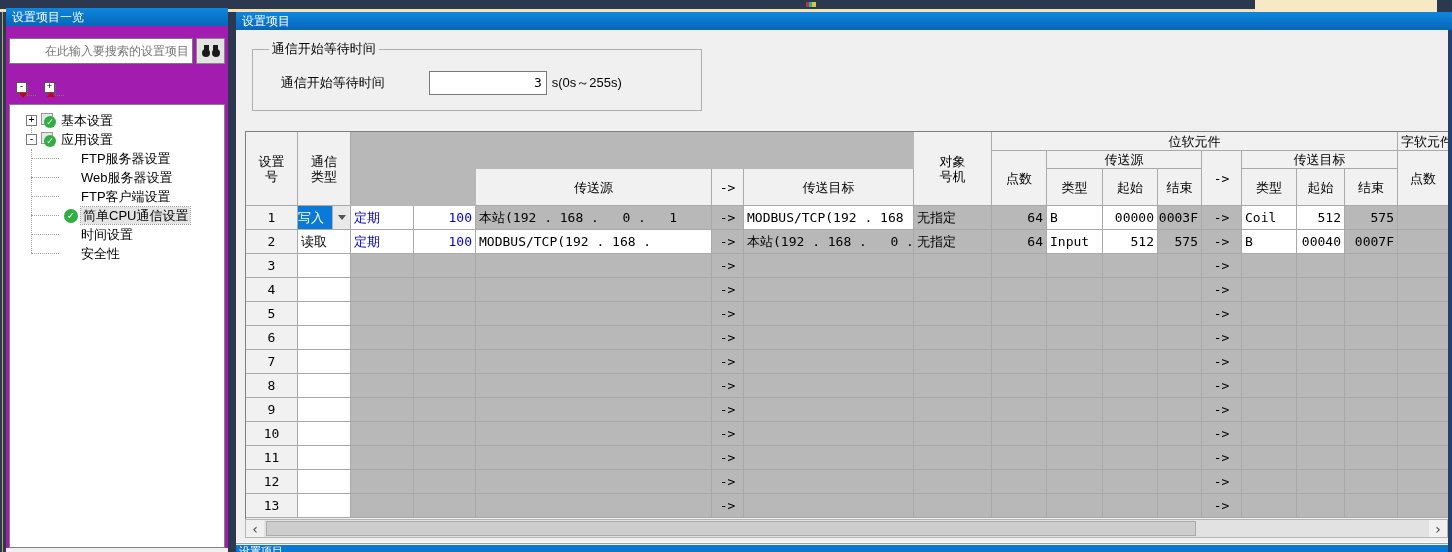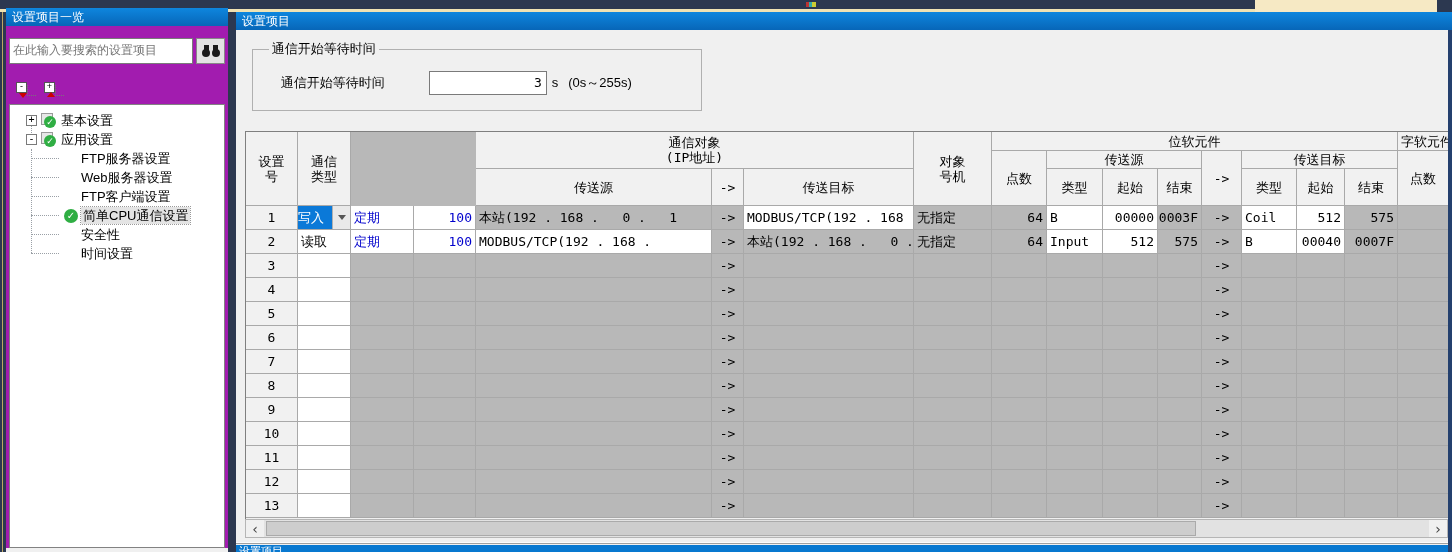--- a/index.html
+++ b/index.html
@@ -16,21 +16,21 @@
        background:linear-gradient(90deg,#2c3850 0 2px,#bfa763 2px 3px,#2c3850 3px 6px);}
   .splitter{position:absolute;left:228px;top:12px;width:8px;height:540px;background:#2c3850;}
   .right-border{position:absolute;left:1448px;top:30px;width:4px;height:522px;background:#24406e;}
   .titlebar{height:18px;background:linear-gradient(#0e86de,#0766b8);color:#fff;
        font-size:12px;line-height:18px;padding-left:6px;box-sizing:border-box;}
   
   #left-panel{position:absolute;left:6px;top:8px;width:222px;height:540px;background:#a21caf;}
   #left-panel .titlebar{width:222px;}
   .search-input{position:absolute;left:3px;top:30px;width:184px;height:26px;box-sizing:border-box;
        border:1px solid #7a7a7a;background:#fff;font-size:12px;color:#8a8a8a;padding:0 3px;
-       font-family:Liberation Mono, monospace;}
+       font-family:Liberation Serif, serif;text-align:right;}
   .search-btn{position:absolute;left:190px;top:30px;width:29px;height:26px;box-sizing:border-box;
        background:#e3e3e3;border:1px solid #888;display:flex;align-items:center;justify-content:center;}
   .binoc{position:relative;width:18px;height:12px;}
   .binoc i{position:absolute;bottom:0;width:8px;height:8px;background:#1a1a1a;border-radius:50%;}
   .binoc i.l{left:0;} .binoc i.r{right:0;}
   .binoc b{position:absolute;top:0;left:2px;width:5px;height:6px;background:#1a1a1a;}
   .binoc b.r2{left:11px;}
   .tree-toolbar{position:absolute;left:10px;top:74px;display:flex;gap:8px;}
   .tt-btn{width:20px;height:16px;position:relative;}
   .tt-box{position:absolute;left:0;top:0;width:9px;height:9px;border:1px solid #555;background:#fff;
@@ -63,21 +63,21 @@
   #right-panel{position:absolute;left:236px;top:12px;width:1216px;height:540px;background:#f0f0f0;overflow:hidden;}
   #right-panel .titlebar{width:1216px;}
   fieldset.wait{position:absolute;left:16px;top:28px;width:428px;height:56px;margin:0;
        border:1px solid #b0b0b0;background:transparent;font-size:13px;}
   fieldset.wait legend{font-size:13px;padding:0 3px;margin-left:6px;}
   .wait-row{display:flex;align-items:center;margin:8px 0 0 18px;}
   .wait-label{width:148px;}
   .wait-input{width:118px;height:24px;box-sizing:border-box;border:1px solid #7a7a7a;background:#fff;
        text-align:right;font-size:13px;padding:0 4px;font-family:"DejaVu Sans Mono",monospace;}
   .wait-unit{margin-left:5px;}
-  .wait-range{margin-left:10px;}
+  .wait-range{margin-left:0;}
   
   #tbl-wrap{position:absolute;left:9px;top:119px;width:1203px;height:388px;overflow:hidden;
        border-top:1px solid #7f7f7f;border-left:1px solid #7f7f7f;}
   #tbl{display:grid;width:1211px;background:#b8b8b8;
        grid-template-columns:52px 53px 63px 62px 236px 32px 170px 78px 55px 56px 55px 44px 40px 55px 48px 53px 51px 8px;
        grid-template-rows:19px 18px 19px 18px repeat(13,24px);
        font-family:"DejaVu Sans Mono",monospace;font-size:13px;}
   .c{box-sizing:border-box;border-right:1px solid #a9a9a9;border-bottom:1px solid #a9a9a9;
      overflow:hidden;white-space:pre;display:flex;align-items:center;padding:0 3px;}
   .hc{background:#f1f1f1;justify-content:center;text-align:center;white-space:pre-line;line-height:15px;}
@@ -184,24 +184,24 @@
         <span class="tlabel">Web服务器设置</span>
       </div>
       <div class="trow child">
         <span class="tlabel">FTP客户端设置</span>
       </div>
       <div class="trow cpu selected">
         <span class="cicon">✓</span>
         <span class="tlabel">简单CPU通信设置</span>
       </div>
       <div class="trow child">
+        <span class="tlabel">时间设置</span>
+      </div>
+      <div class="trow child">
         <span class="tlabel">安全性</span>
-      </div>
-      <div class="trow child">
-        <span class="tlabel">时间设置</span>
       </div>
     </div>
   </div>
 
   <div id="right-panel">
     <div class="titlebar">设置项目</div>
 
     <fieldset class="wait">
       <legend>通信开始等待时间</legend>
       <div class="wait-row">
@@ -212,22 +212,20 @@
       </div>
     </fieldset>
 
     <div id="tbl-wrap">
       <div id="tbl">
 
         <div class="c hc h-no">设置
 号</div>
         <div class="c hc h-type">通信
 类型</div>
-        <div class="c hc h-ip">通信对象
-(IP地址)</div>
         <div class="c hc h-src">传送源</div>
         <div class="c hc h-arr">-&gt;</div>
         <div class="c hc h-dst">传送目标</div>
         <div class="c hc h-station">对象
 号机</div>
         <div class="c hc h-bitg">位软元件</div>
         <div class="c hc h-bpts">点数</div>
         <div class="c hc h-bsg">传送源</div>
         <div class="c hc h-bt1">类型</div>
         <div class="c hc h-bs1">起始</div>

